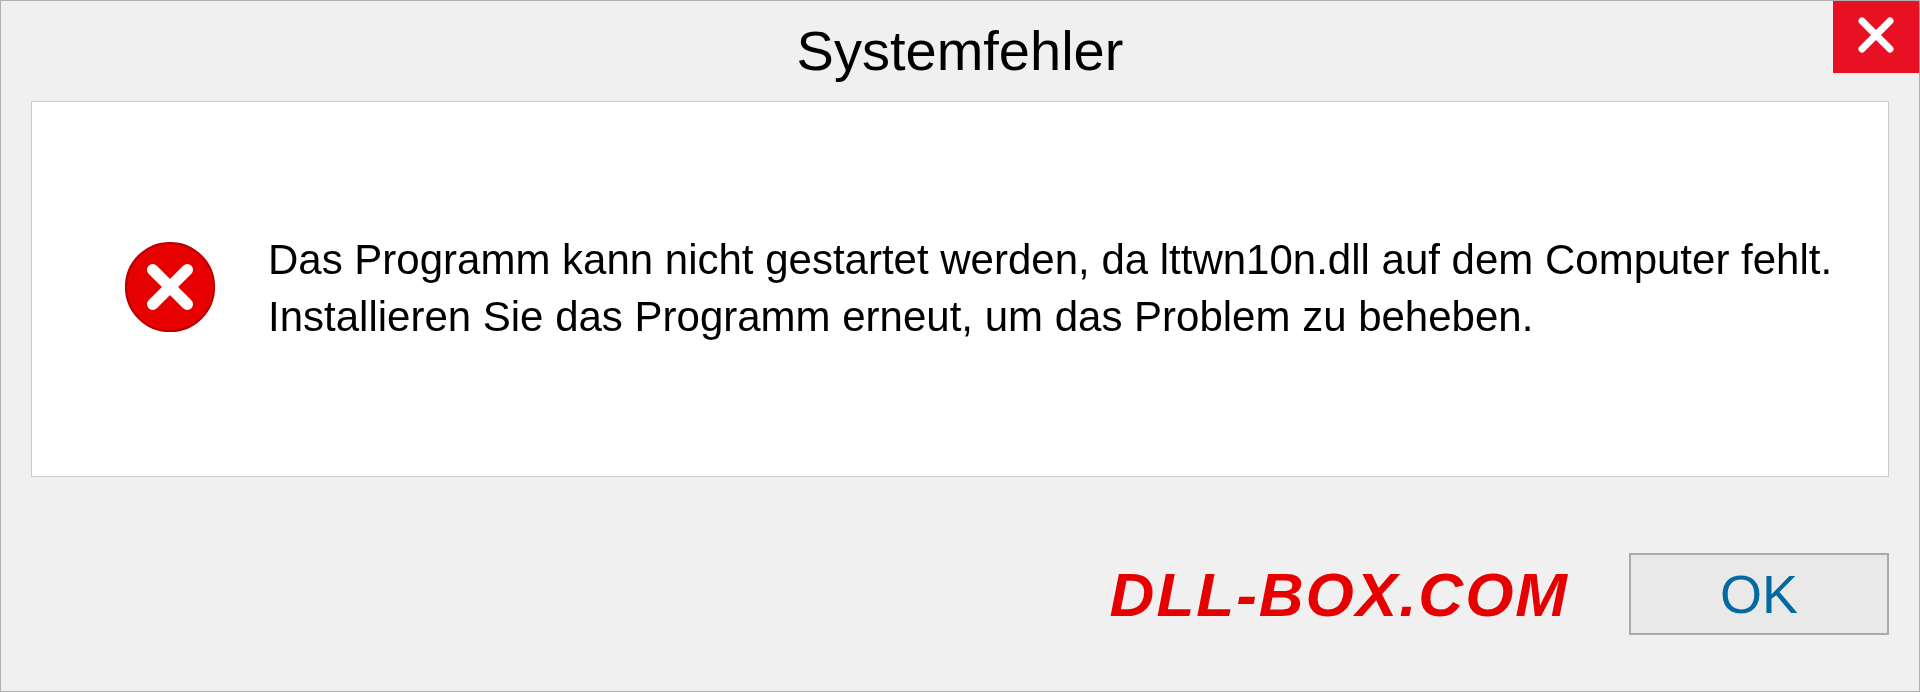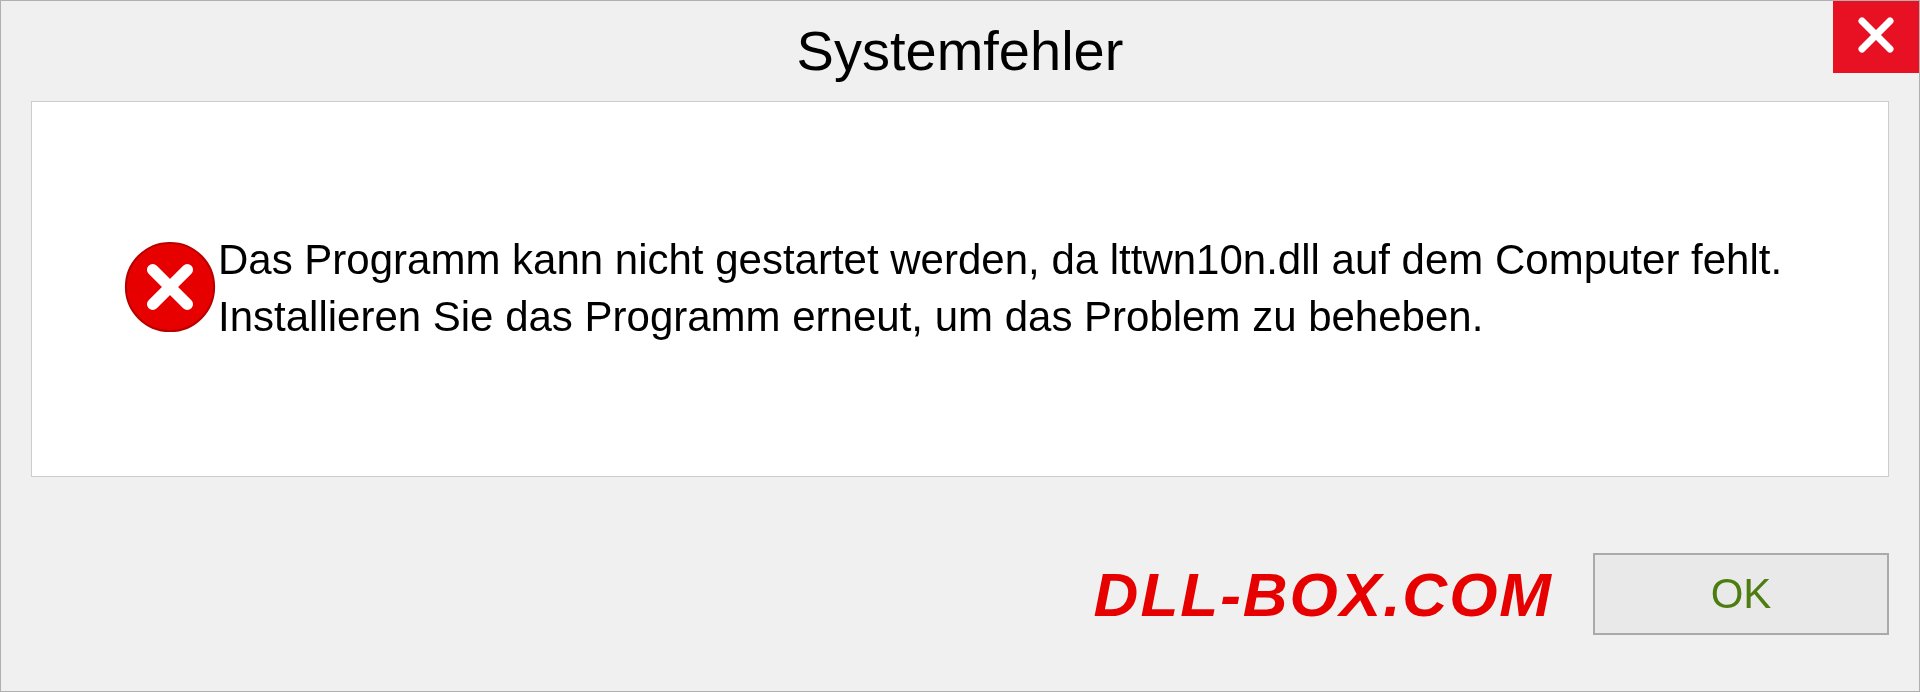--- a/index.html
+++ b/index.html
@@ -52,20 +52,21 @@
       height: 42px;
     }
     .content-panel {
       margin: 10px 30px 20px 30px;
       background: #ffffff;
       border: 1px solid #cccccc;
       height: 376px;
       display: flex;
       align-items: center;
       padding: 0 40px 0 90px;
+      gap: 50px;
     }
     .error-icon-wrap {
       flex-shrink: 0;
     }
     .error-icon-wrap svg {
       width: 96px;
       height: 96px;
     }
     .message-text {
       font-size: 42px;
@@ -76,37 +77,37 @@
     .footer-bar {
       position: absolute;
       bottom: 0;
       left: 0;
       right: 0;
       height: 170px;
       display: flex;
       align-items: center;
       justify-content: flex-end;
       padding: 0 30px 24px 0;
-      gap: 40px;
+      gap: 60px;
     }
     .watermark {
       font-size: 62px;
       font-weight: 800;
       color: #e60000;
       letter-spacing: 2px;
       font-style: italic;
       font-family: Arial, sans-serif;
     }
     .ok-button {
-      width: 296px;
+      width: 260px;
       height: 82px;
       border: 2px solid #aaaaaa;
       background: #e9e9e9;
-      font-size: 42px;
-      color: #4d7c0f;
+      font-size: 54px;
+      color: #0369a1;
       display: flex;
       align-items: center;
       justify-content: center;
       cursor: pointer;
       font-family: inherit;
     }
   </style>
 </head>
 <body>
 

